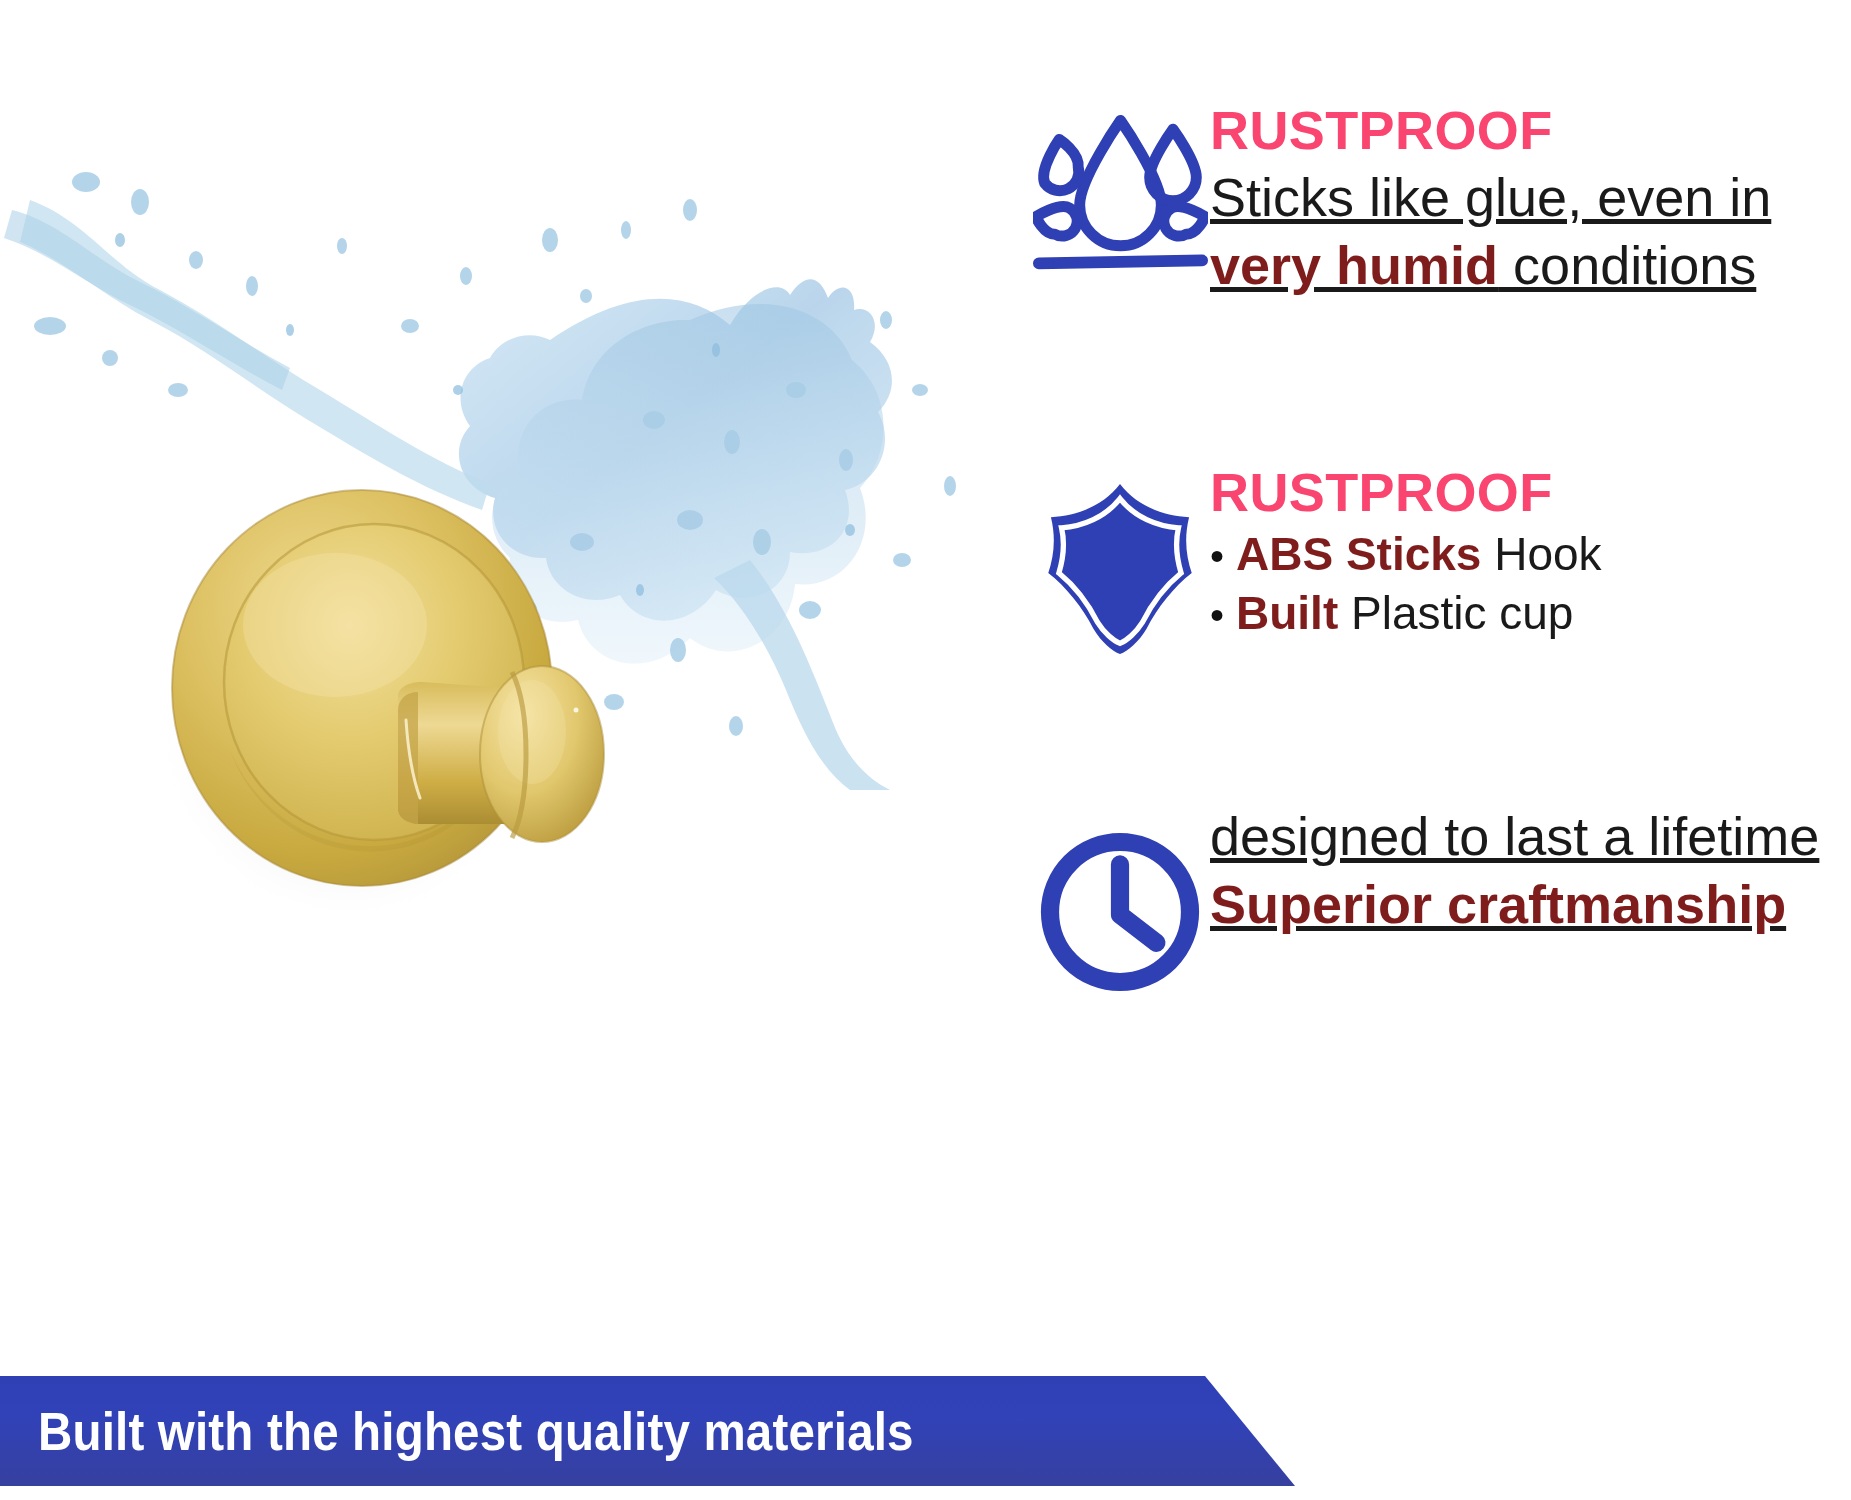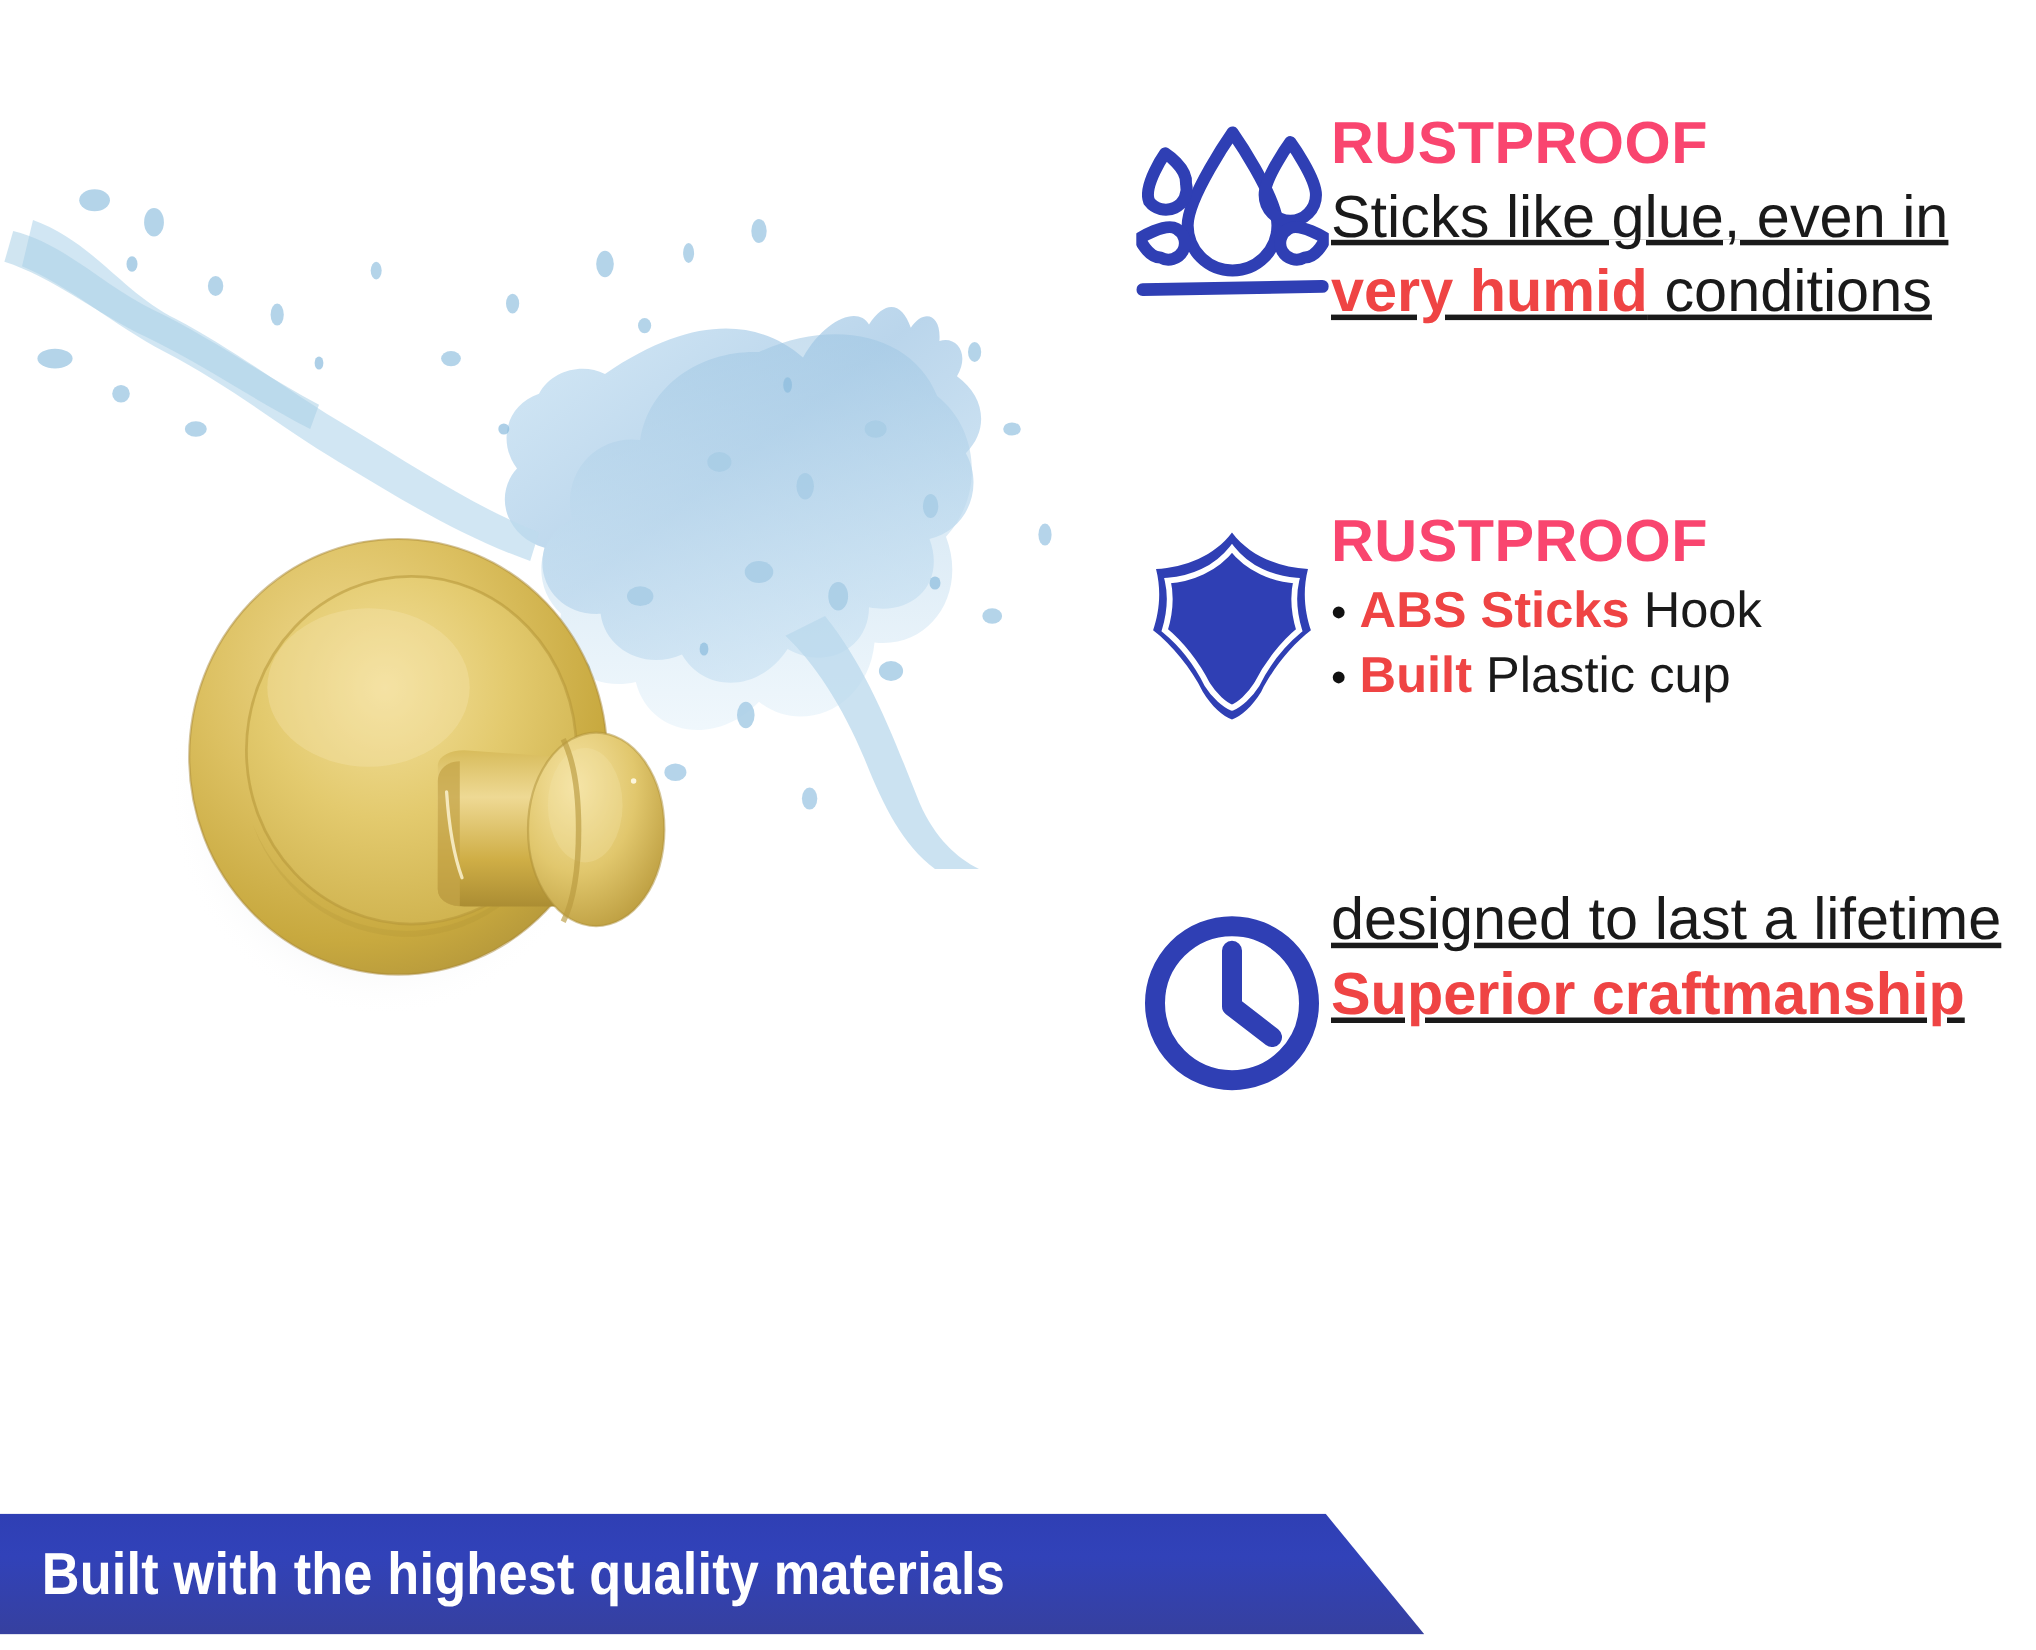--- a/index.html
+++ b/index.html
@@ -52,21 +52,21 @@
     margin:0 0 4px 0;
     white-space:nowrap;
   }
   .feature-line{
     font-size:54px;
     line-height:1.26;
     color:#1a1a1a;
     white-space:nowrap;
     text-decoration:underline;
   }
-  .hl{ color:#ef4444; font-weight:bold; }
+  .hl{ color:#7f1d1d; font-weight:bold; }
   .bullets{ margin:0; padding:0; list-style:none; }
   .bullets li{
     font-size:46px;line-height:1.28;color:#1a1a1a;white-space:nowrap;
     display:flex;align-items:baseline;
   }
   .bullets li .dot{
     display:inline-block;width:26px;flex:0 0 26px;
     color:#111;font-size:40px;line-height:1;
   }
 

